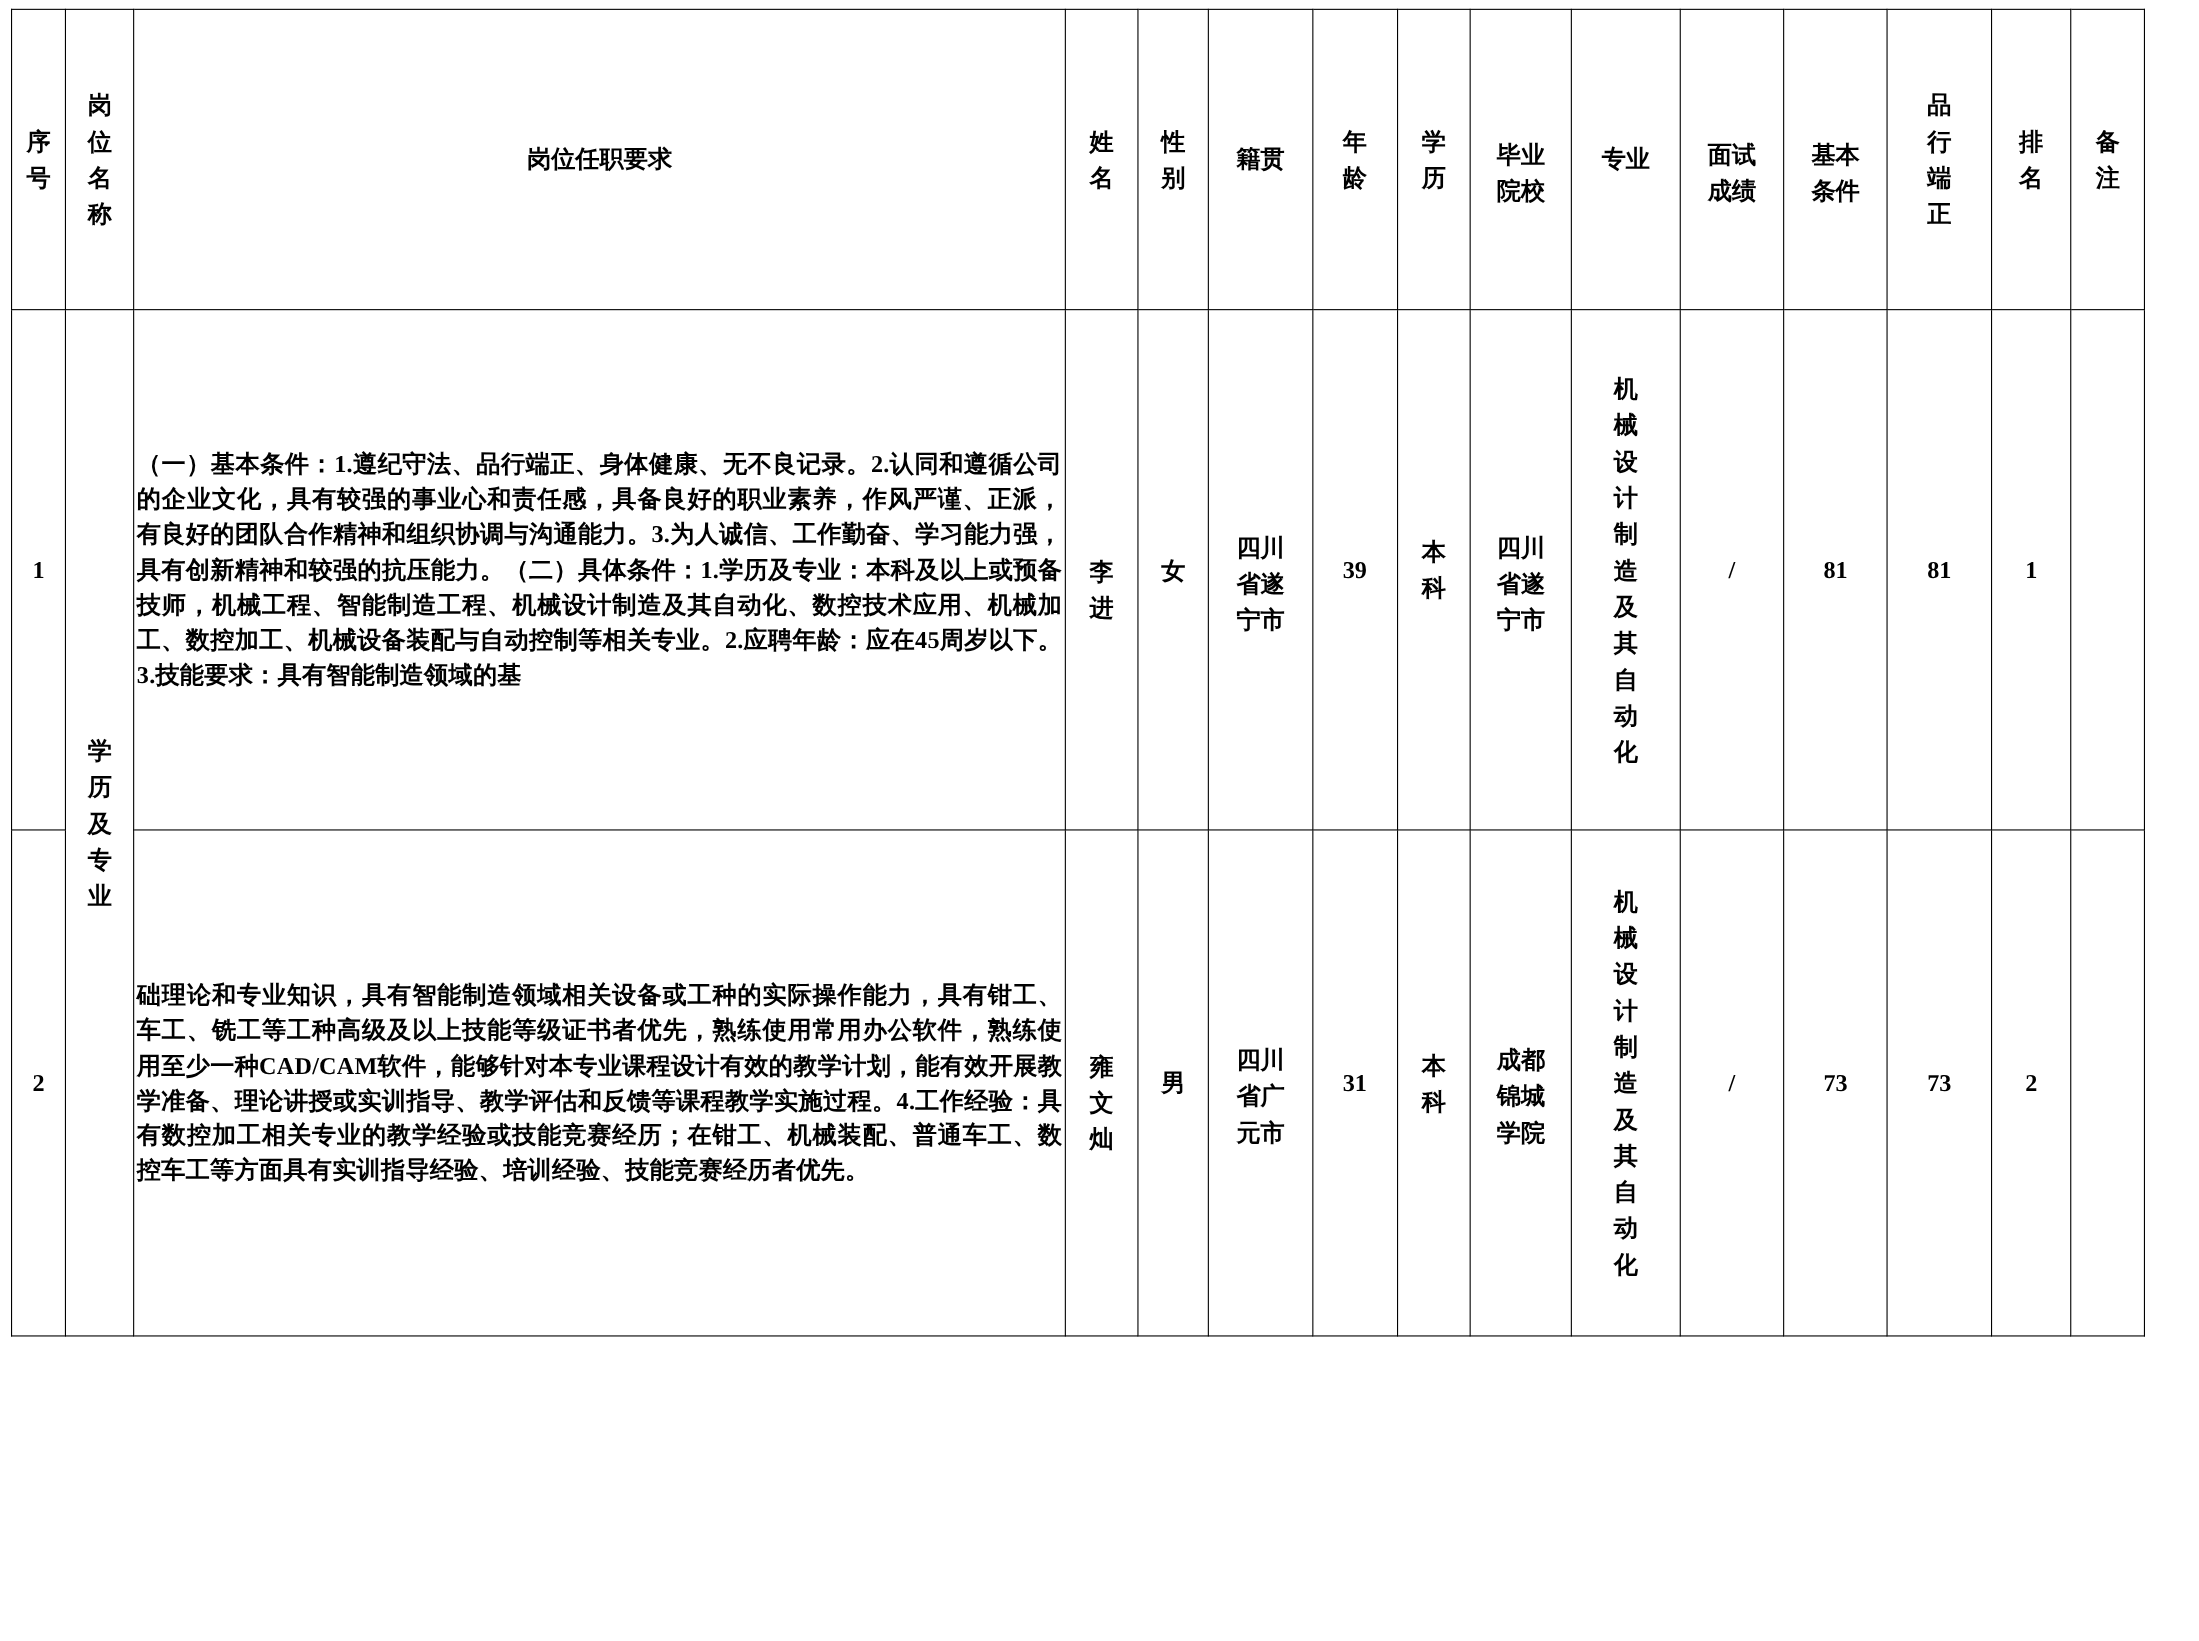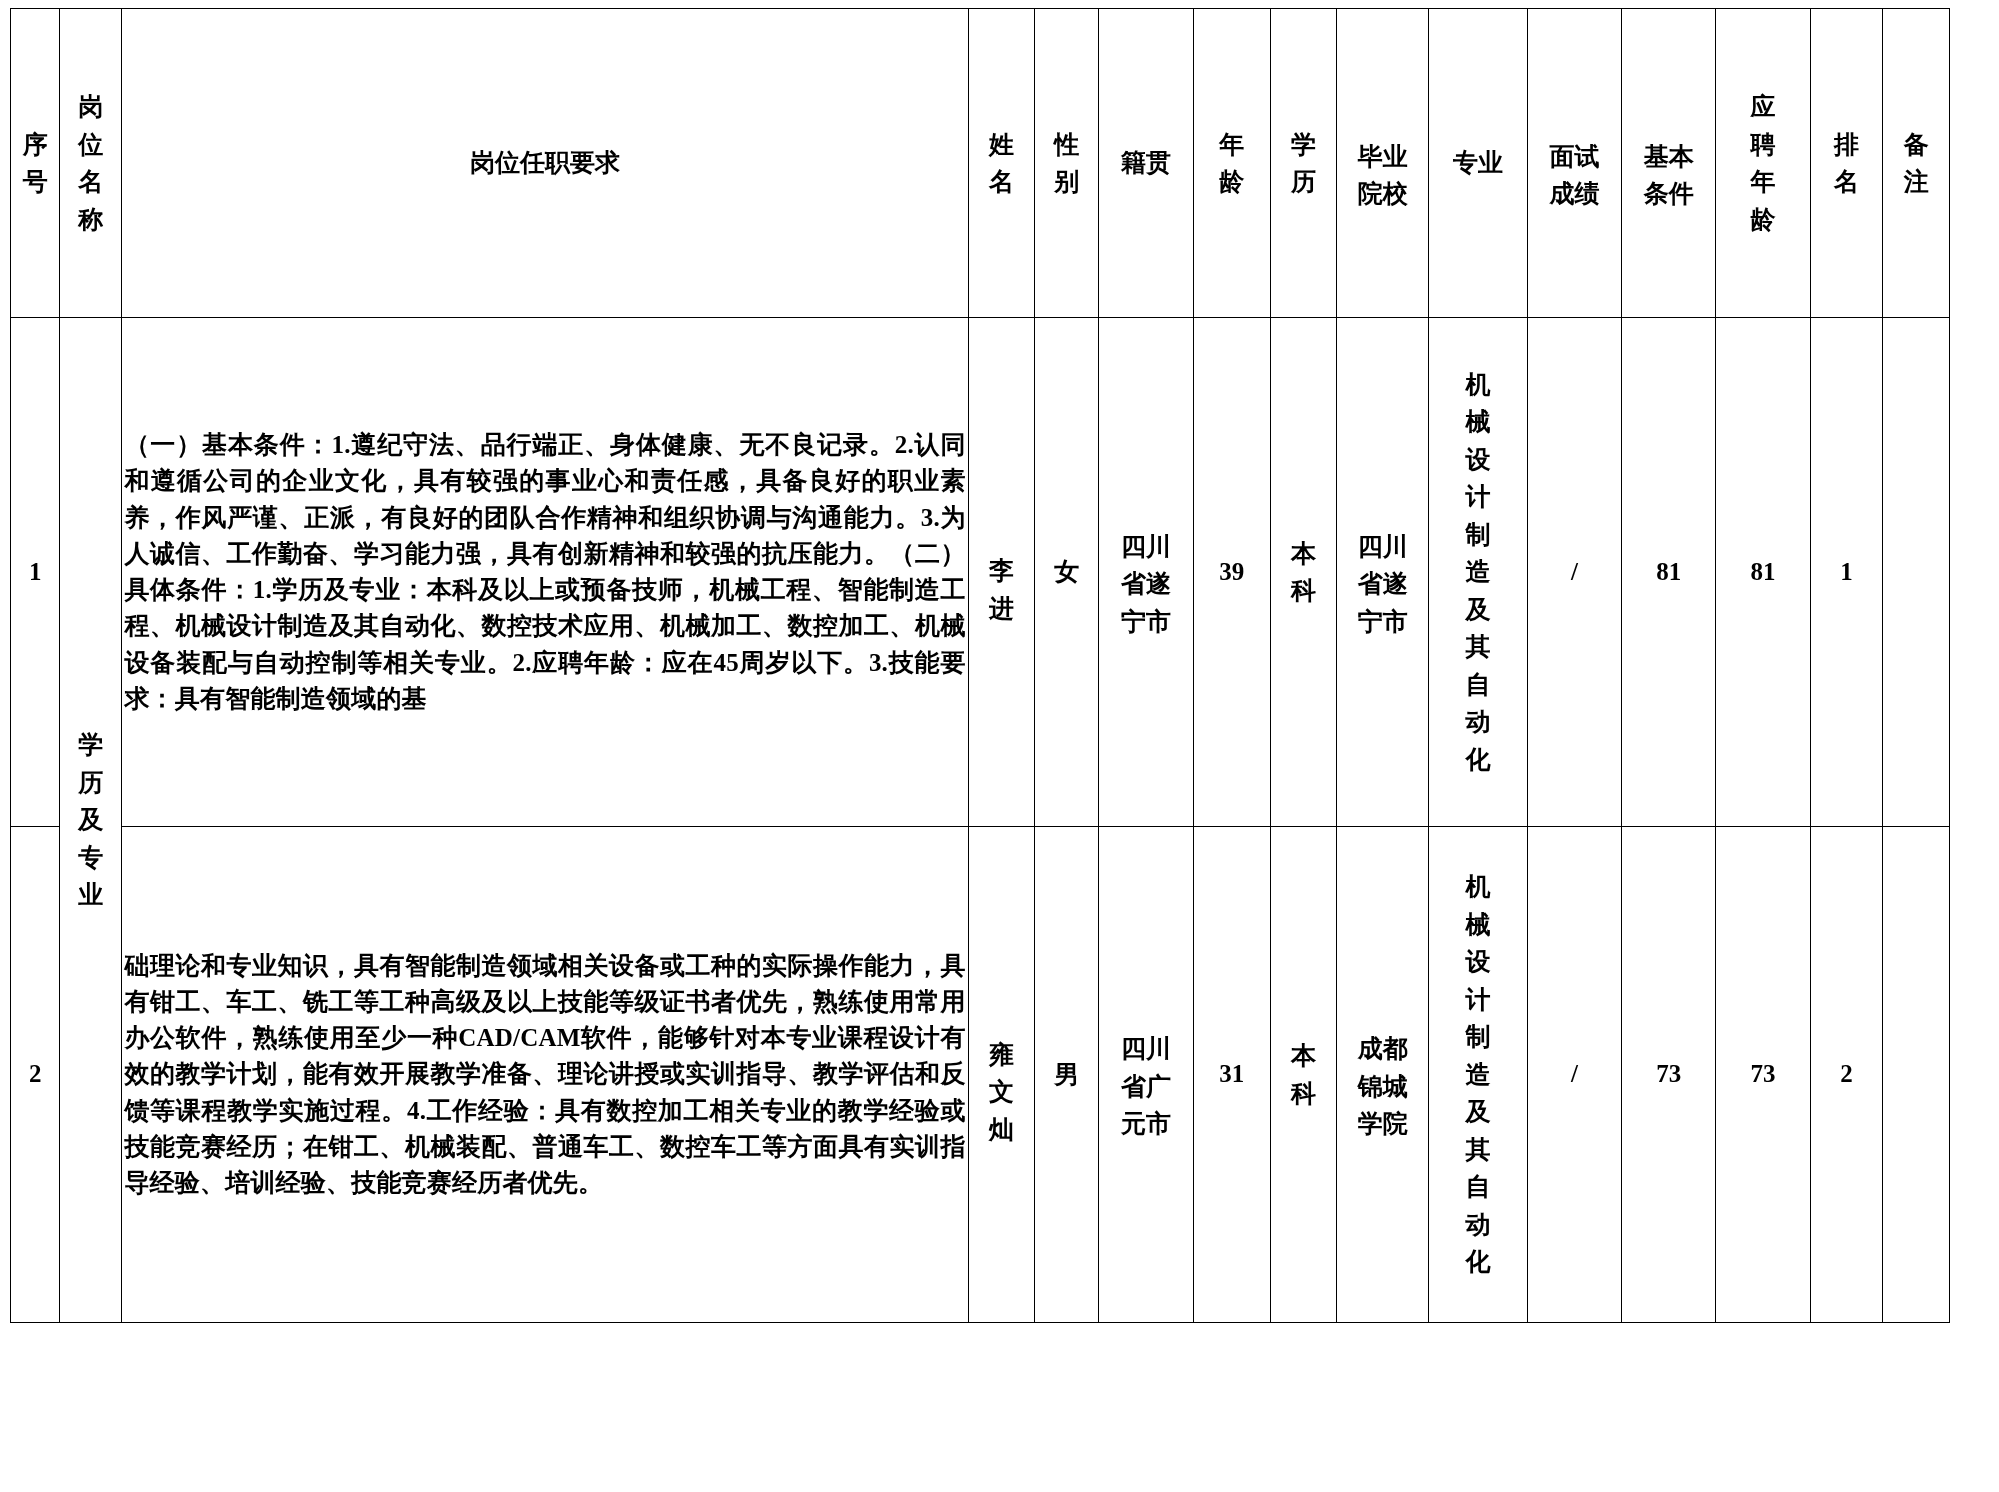--- a/index.html
+++ b/index.html
@@ -24,23 +24,23 @@
     table-layout: fixed;
     width: 1940px;
     margin: 8px 0 0 10px;
   }
   table.recruit-table td,
   table.recruit-table th {
     border: 1px solid #000000;
     vertical-align: middle;
     text-align: center;
     font-weight: bold;
-    font-size: 25px;
+    font-size: 22px;
     line-height: 1.45;
-    padding: 20px 2px;
+    padding: 2px 2px;
   }
   
   thead td {
     font-weight: bold;
     font-size: 25px;
     height: 268px;
   }
   .vtext {
     display: block;
     width: 100%;
@@ -135,21 +135,21 @@
         <td><span>岗位任职要求</span></td>
         <td><span class="stacked vtext">姓名</span></td>
         <td><span class="stacked vtext">性别</span></td>
         <td><span>籍贯</span></td>
         <td><span class="stacked vtext">年龄</span></td>
         <td><span class="stacked vtext">学历</span></td>
         <td><span class="stacked-wide vtext">毕业院校</span></td>
         <td><span>专业</span></td>
         <td><span class="stacked-wide vtext">面试成绩</span></td>
         <td><span class="stacked-wide vtext">基本条件</span></td>
-        <td><span class="stacked vtext">应聘年龄</span></td>
+        <td><span class="stacked vtext">品行端正</span></td>
         <td><span class="stacked vtext">排名</span></td>
         <td><span class="stacked vtext">备注</span></td>
       </tr>
     </thead>
     <tbody>
       <tr class="row1">
         <td class="idx">1</td>
         <td rowspan="2"><span class="stacked vtext">学历及专业</span></td>
         <td class="requirement">
             <p>（一）基本条件：1.遵纪守法、品行端正、身体健康、无不良记录。2.认同和遵循公司的企业文化，具有较强的事业心和责任感，具备良好的职业素养，作风严谨、正派，有良好的团队合作精神和组织协调与沟通能力。3.为人诚信、工作勤奋、学习能力强，具有创新精神和较强的抗压能力。（二）具体条件：1.学历及专业：本科及以上或预备技师，机械工程、智能制造工程、机械设计制造及其自动化、数控技术应用、机械加工、数控加工、机械设备装配与自动控制等相关专业。2.应聘年龄：应在45周岁以下。3.技能要求：具有智能制造领域的基</p>

